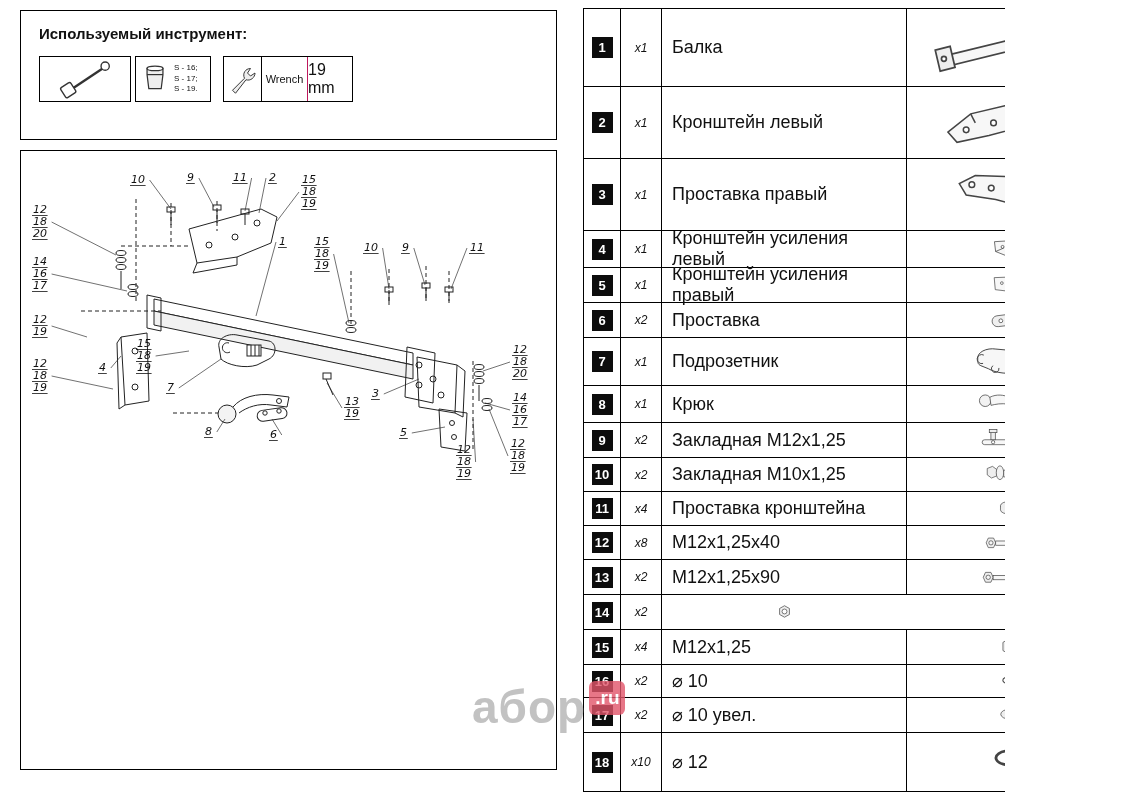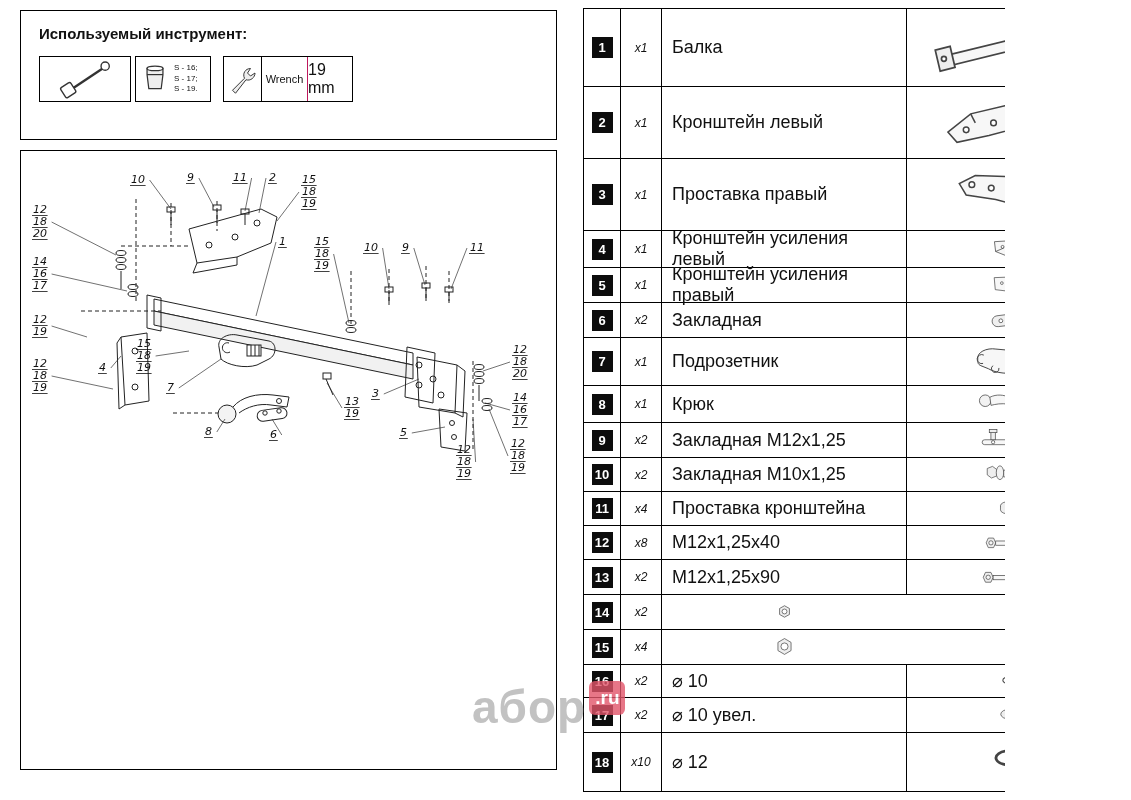--- a/index.html
+++ b/index.html
@@ -429,21 +429,21 @@
               <path d="M94,12 L82,22" fill="none"></path>
             </g>
           </svg>
         </div>
       </div>
       <div class="part-row" style="flex: 0 0 35px;">
         <div class="pcell col-num">
           <div class="badge">6</div>
         </div>
         <div class="pcell col-qty">x2</div>
-        <div class="pcell col-name">Закладная</div>
+        <div class="pcell col-name">Проставка</div>
         <div class="pcell col-icon">
           <svg viewBox="0 0 140 56" class="part-icon">
             <g stroke="#444" stroke-width="1.3" fill="#f0f0f0" transform="rotate(-7 70 27)">
               <rect x="38" y="17" width="64" height="20" rx="10"></rect>
               <circle cx="54" cy="27" r="3.5" fill="#fff"></circle>
               <circle cx="86" cy="27" r="3.5" fill="#fff"></circle>
             </g>
           </svg>
         </div>
       </div>
@@ -592,20 +592,21 @@
               <circle cx="70" cy="26.5" r="4.5" fill="#fff"></circle>
             </g>
           </svg>
         </div>
       </div>
       <div class="part-row" style="flex: 0 0 35px;">
         <div class="pcell col-num">
           <div class="badge">15</div>
         </div>
         <div class="pcell col-qty">x4</div>
+        <div class="pcell col-name">М12х1,25</div>
         <div class="pcell col-icon">
           <svg viewBox="0 0 140 56" class="part-icon">
             <g stroke="#444" stroke-width="1.3" fill="#eee">
               <polygon points="70,12 82,19 82,34 70,41 58,34 58,19"></polygon>
               <circle cx="70" cy="26.5" r="6.5" fill="#fff"></circle>
             </g>
           </svg>
         </div>
       </div>
       <div class="part-row" style="flex: 0 0 33px;">

